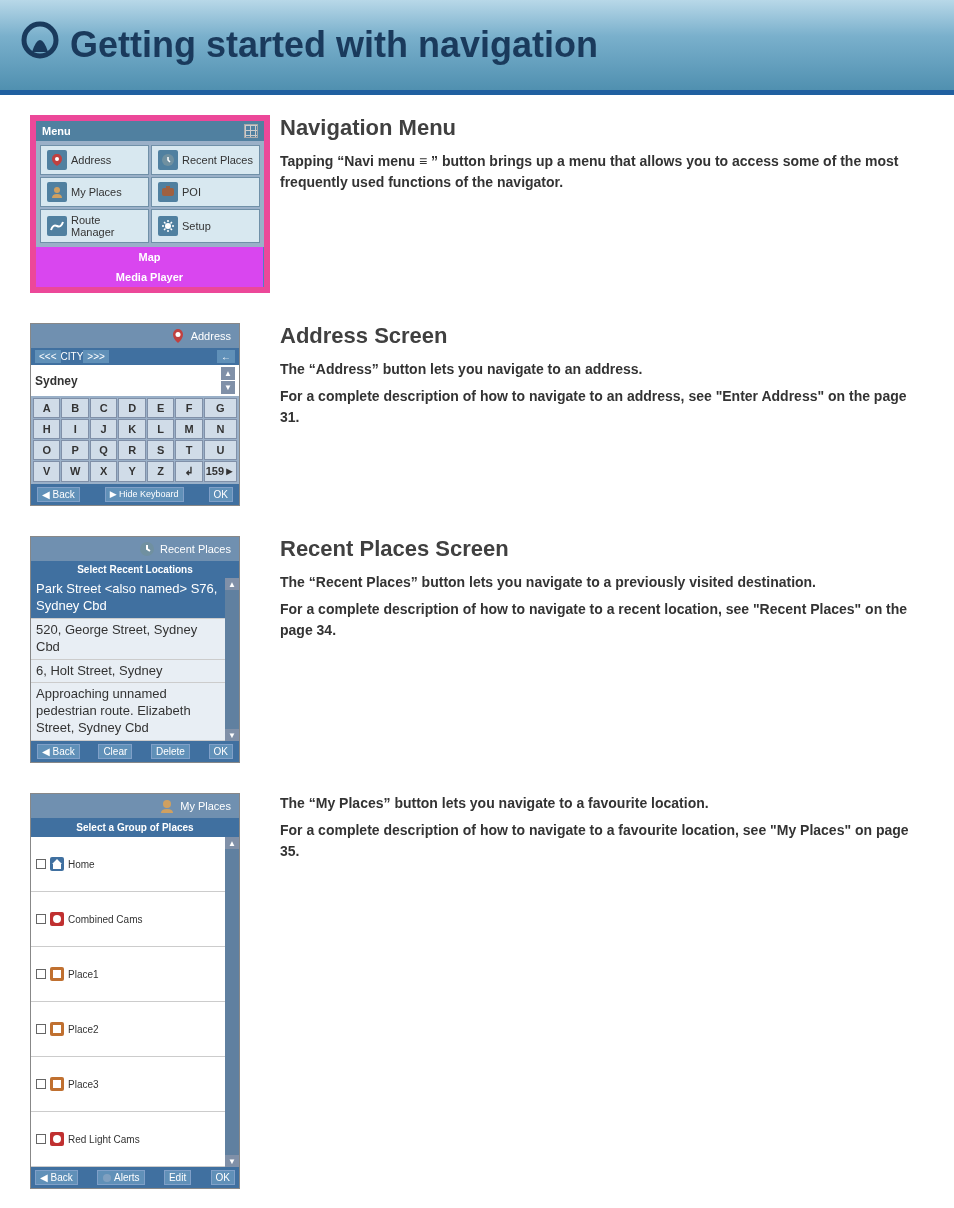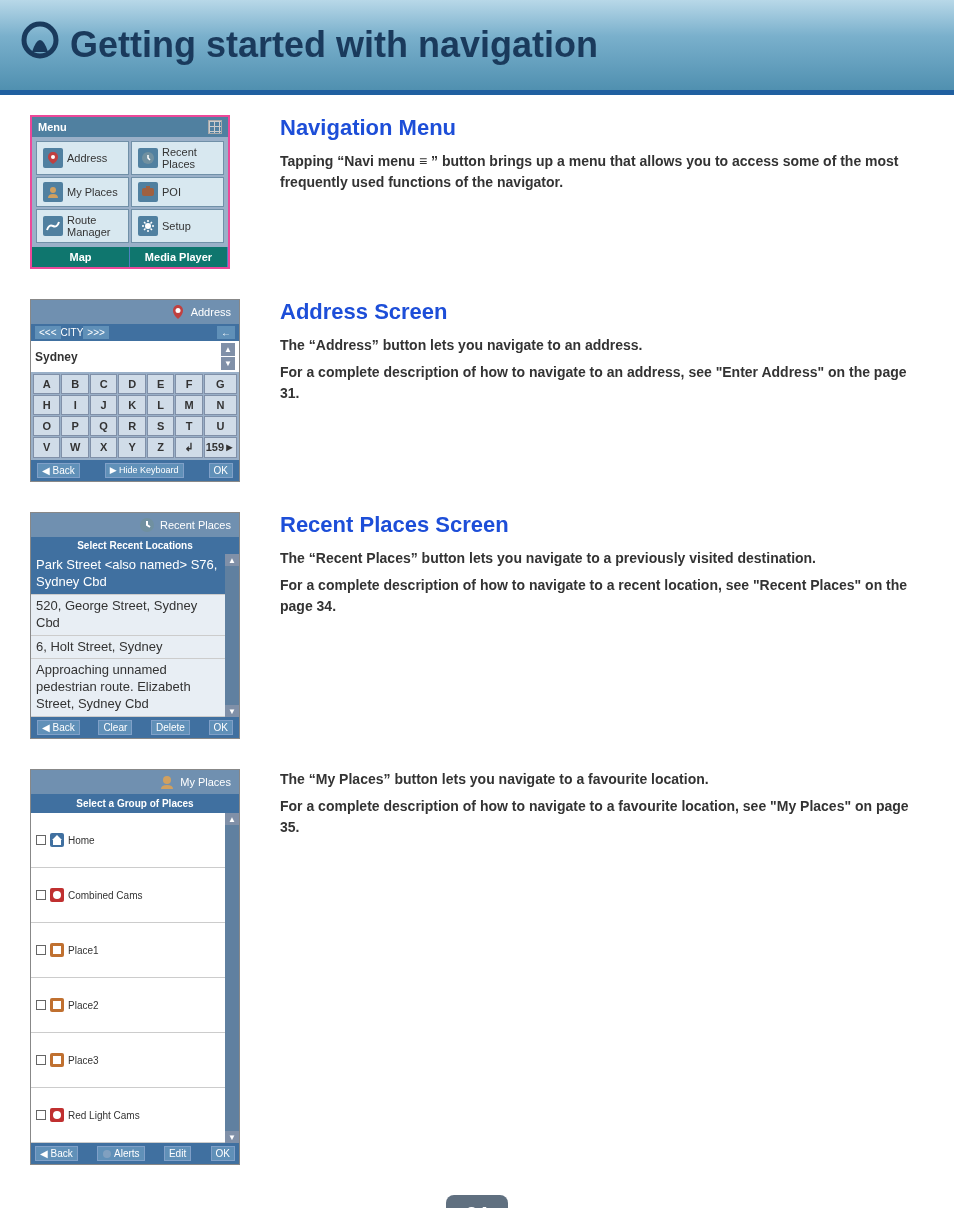--- a/index.html
+++ b/index.html
@@ -61,36 +61,36 @@
       flex-shrink: 0;
     }
 
     .section-text {
       flex: 1;
     }
 
     .section-heading {
       font-size: 22px;
       font-weight: bold;
-      color: #1d4ed8;
+      color: #404040;
       margin-bottom: 10px;
     }
 
     .section-body {
       font-size: 14px;
       line-height: 1.5;
       color: #333;
       font-weight: bold;
     }
 
     
     .nav-menu-screen {
-      border: 2px solid #ec4899;
+      border: 6px solid #ec4899;
       background: #c8d8e8;
-      width: 200px;
+      width: 240px;
       font-size: 11px;
     }
     .nav-menu-title-bar {
       background: #5080a0;
       color: white;
       text-align: center;
       padding: 3px 6px;
       font-weight: bold;
       display: flex;
       justify-content: space-between;
@@ -120,21 +120,22 @@
       border-radius: 2px;
       flex-shrink: 0;
       display: flex;
       align-items: center;
       justify-content: center;
       color: white;
       font-size: 9px;
     }
     .nav-menu-bottom-bar {
       display: flex;
-      background: #0f766e;
+      background: #d946ef;
+      flex-direction: column;
     }
     .nav-menu-bottom-btn {
       flex: 1;
       text-align: center;
       color: white;
       padding: 4px;
       font-size: 11px;
       font-weight: bold;
       border-right: 1px solid #5080c0;
       cursor: pointer;

